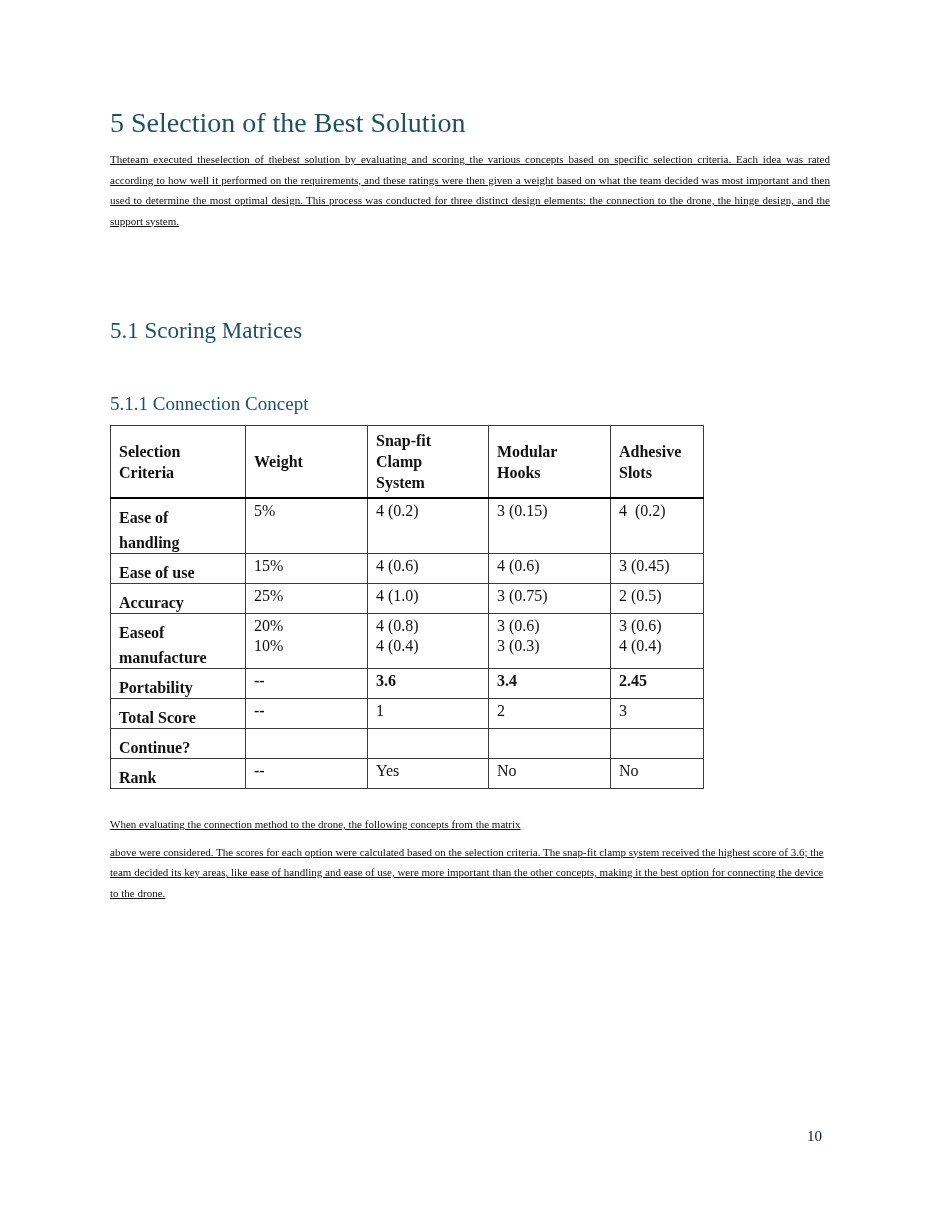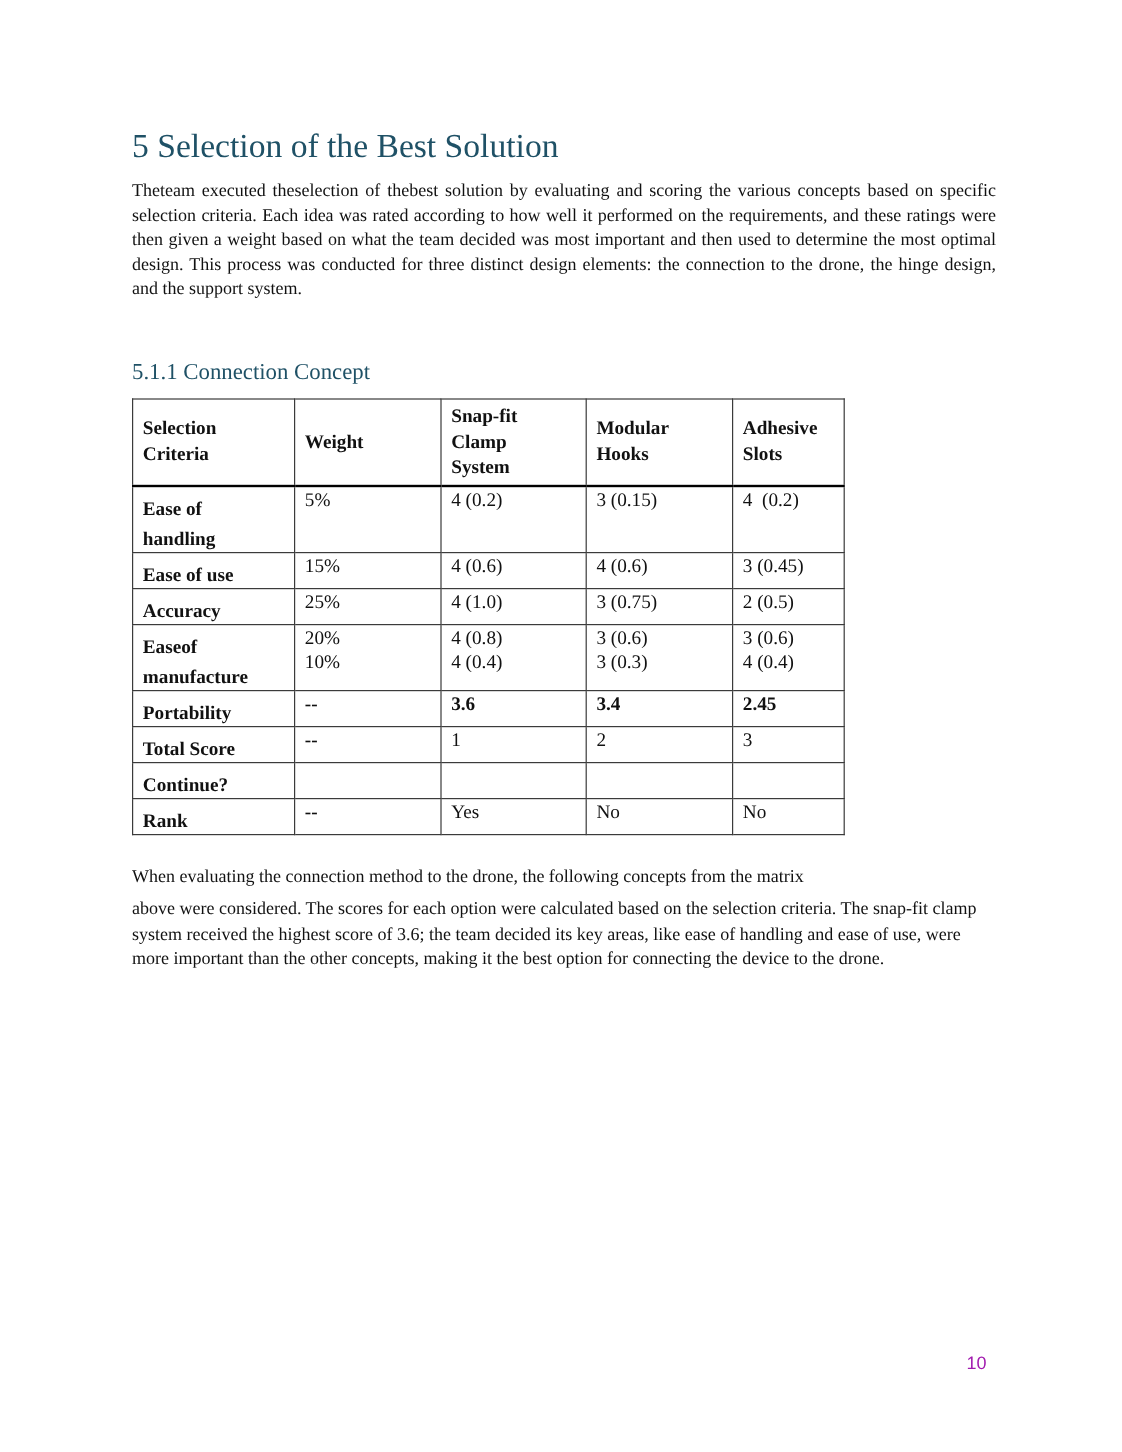--- a/index.html
+++ b/index.html
@@ -42,22 +42,23 @@
   }
   h3.doc-h3 {
     margin-top: 47px;
     font-size: 19px;
     line-height: 24px;
     font-weight: 400;
     color: var(--heading-color);
     margin-bottom: 9px;
   }
   p.body-text {
-    font-size: 15px;
+    font-size: 11px;
     line-height: 20.5px;
+    text-decoration: underline;
   }
   p.justified { text-align: justify; }
   table.score-table {
     border-collapse: collapse;
     table-layout: fixed;
     width: 593px;
     border: 1px solid #701a75;
     margin-top: 4px;
   }
   table.score-table col.c0 { width: 135px; }
@@ -106,33 +107,34 @@
     text-align: left;
   }
   .after-table-2 {
     margin-top: 7px;
     text-align: left;
   }
   .page-number {
     position: absolute;
     top: 1128px;
     right: 113px;
-    font-family: Liberation Sans, sans-serif;
+    font-family: Liberation Serif, serif;
     font-size: 15px;
-    color: #a21caf;
+    color: #0f172a;
   }
 </style>
 </head>
 <body>
 
 <div class="page">
 
   <h1 class="doc-h1">5 Selection of the Best Solution</h1>
   <p class="body-text justified">Theteam executed theselection of thebest solution by evaluating and scoring the various concepts based on specific selection criteria. Each idea was rated according to how well it performed on the requirements, and these ratings were then given a weight based on what the team decided was most important and then used to determine the most optimal design. This process was conducted for three distinct design elements: the connection to the drone, the hinge design, and the support system.</p>
 
+  <h2 class="doc-h2">5.1 Scoring Matrices</h2>
 
   <h3 class="doc-h3">5.1.1 Connection Concept</h3>
 
   <table class="score-table">
     <colgroup>
       <col class="c0">
         <col class="c1">
         <col class="c2">
         <col class="c3">
         <col class="c4">

